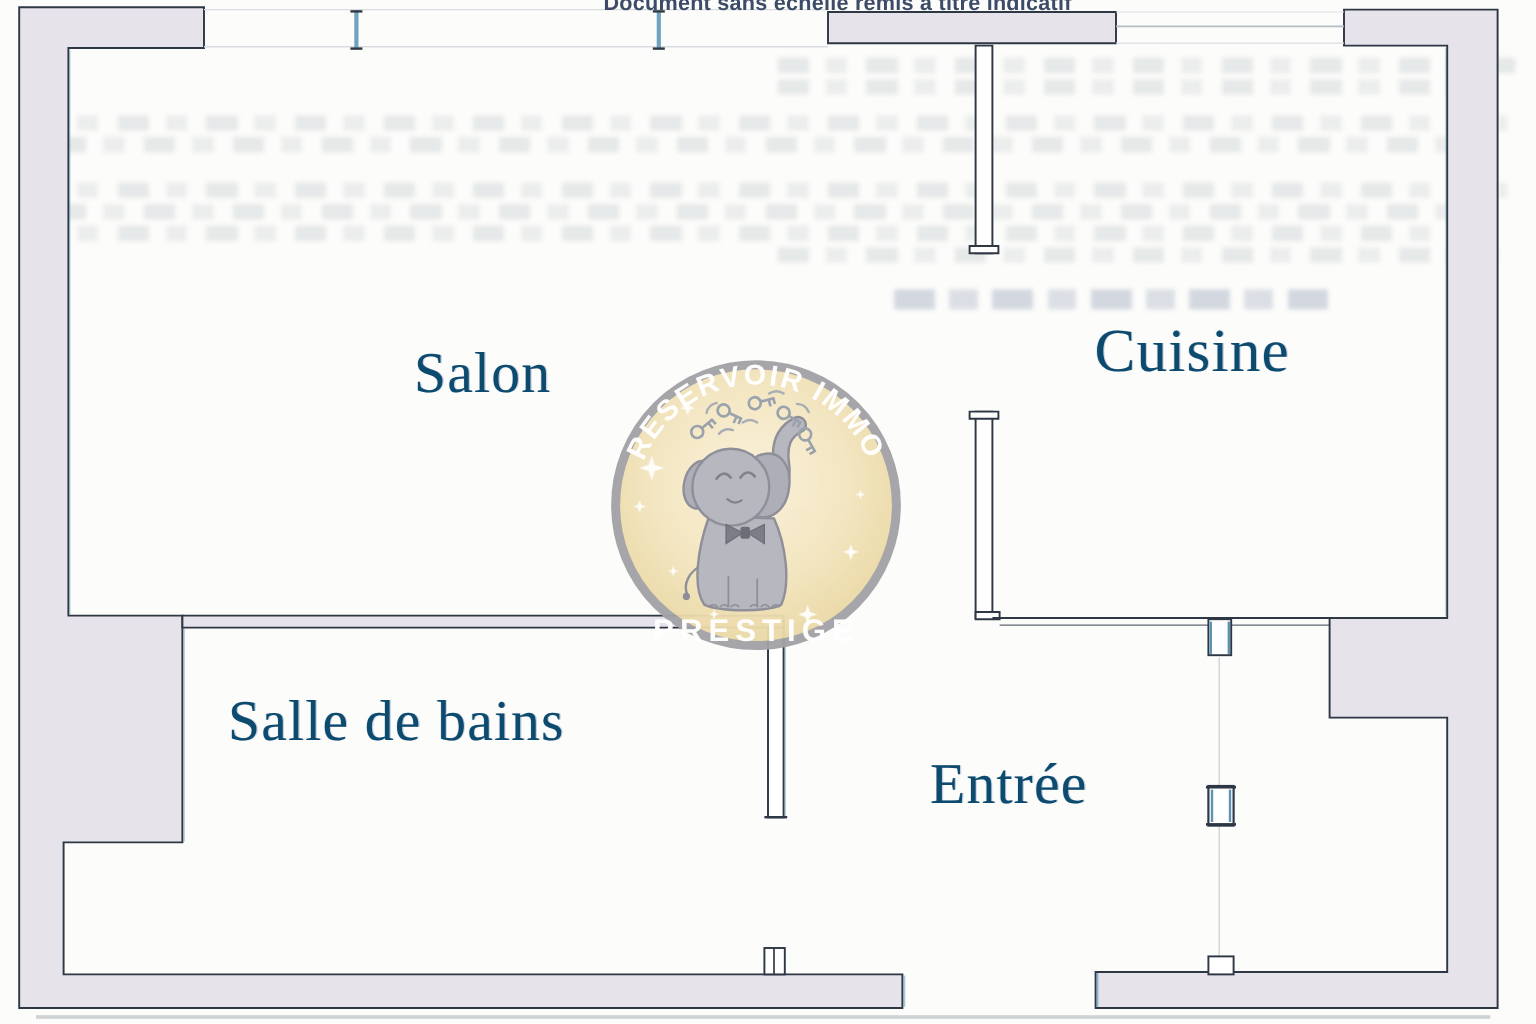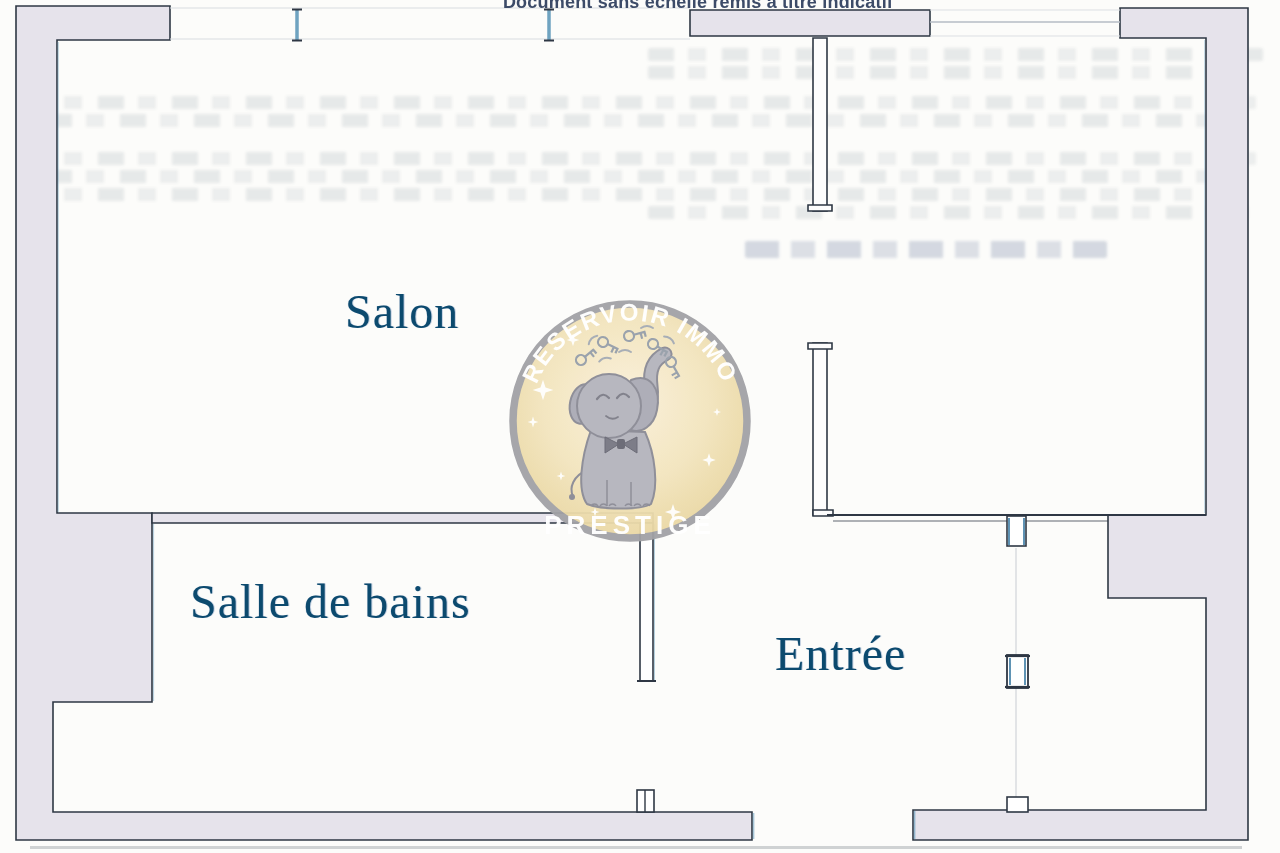--- a/index.html
+++ b/index.html
@@ -231,19 +231,20 @@
     </g>
 
     <text font-family="Liberation Sans, sans-serif" font-size="24" font-weight="bold" fill="#ffffff" letter-spacing="2" opacity=".97">
       <textPath href="#arcT" xlink:href="#arcT" startOffset="50%" text-anchor="middle">RESERVOIR IMMO</textPath>
     </text>
 
     <text x="127" y="240" text-anchor="middle" font-family="Liberation Sans, sans-serif" font-size="26" font-weight="bold" fill="#ffffff" letter-spacing="5" opacity=".96">PRESTIGE</text>
   </svg>
 
   <div class="abs room-label" style="left:345px;top:288px;width:200px">Salon</div>
+  <div class="abs room-label" style="left:912px;top:268px;width:210px;font-size:51px">Cuisine</div>
   <div class="abs room-label" style="left:775px;top:630px;width:200px">Entrée</div>
   <div class="abs room-label" style="left:190px;top:578px;width:360px">Salle de bains</div>
 
   <div id="disclaimer" class="abs">Document sans échelle remis à titre indicatif</div>
 
   <div id="scanline" class="abs"></div>
 </div>
 
 </body></html>

